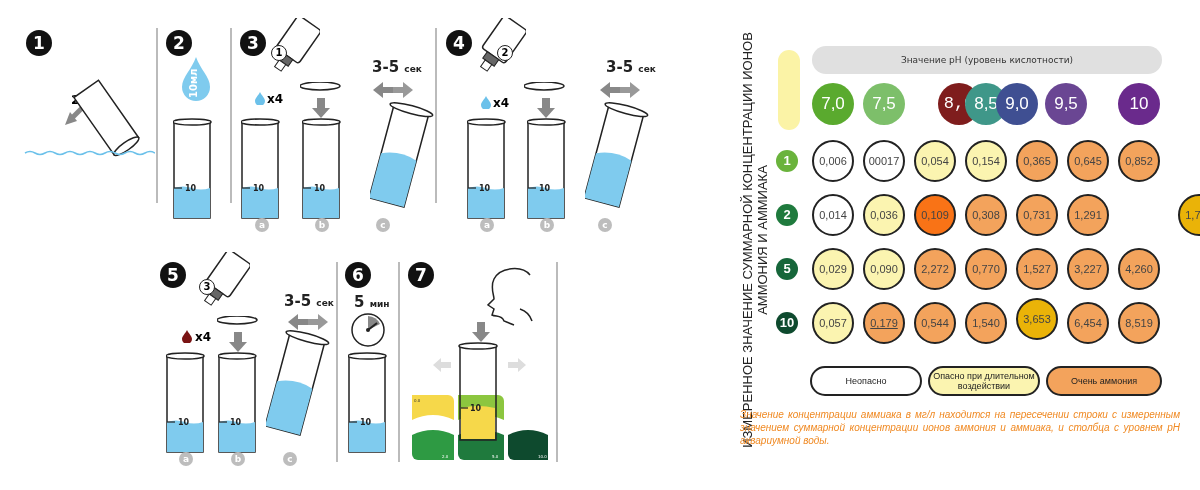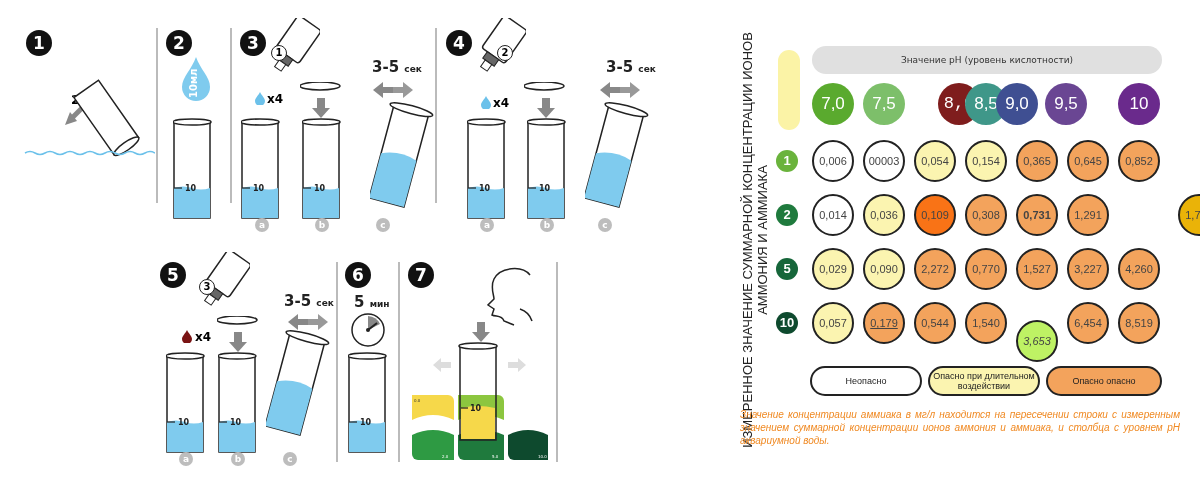--- a/index.html
+++ b/index.html
@@ -243,50 +243,50 @@
       <div class="ph-circ" style="left: 863px; top: 83px; background: rgb(125, 191, 106);">7,5</div>
       <div class="ph-circ" style="left: 938px; top: 83px; background: #7f1d1d; font-family: Liberation Mono, monospace;">8,0</div>
       <div class="ph-circ" style="left: 965px; top: 83px; background: rgb(63, 151, 137);">8,5</div>
       <div class="ph-circ" style="left: 996px; top: 83px; background: rgb(63, 79, 146);">9,0</div>
       <div class="ph-circ" style="left: 1045px; top: 83px; background: rgb(106, 70, 147);">9,5</div>
       <div class="ph-circ" style="left: 1118px; top: 83px; background: rgb(106, 42, 140);">10</div>
     </div>
   <div id="grid">
       <div class="row-badge" style="left: 776px; top: 150px; background: rgb(106, 179, 60);">1</div>
       <div class="cell" style="left: 812px; top: 140px; background: rgb(255, 255, 255);">0,006</div>
-      <div class="cell" style="left: 863px; top: 140px; background: rgb(255, 255, 255);">00003</div>
+      <div class="cell" style="left: 863px; top: 140px; background: rgb(255, 255, 255);">00017</div>
       <div class="cell" style="left: 914px; top: 140px; background: rgb(251, 244, 176);">0,054</div>
       <div class="cell" style="left: 965px; top: 140px; background: rgb(251, 244, 176);">0,154</div>
       <div class="cell" style="left: 1016px; top: 140px; background: rgb(243, 163, 92);">0,365</div>
       <div class="cell" style="left: 1067px; top: 140px; background: rgb(243, 163, 92);">0,645</div>
       <div class="cell" style="left: 1118px; top: 140px; background: rgb(243, 163, 92);">0,852</div>
       <div class="row-badge" style="left: 776px; top: 204px; background: rgb(31, 122, 61);">2</div>
       <div class="cell" style="left: 812px; top: 194px; background: rgb(255, 255, 255);">0,014</div>
       <div class="cell" style="left: 863px; top: 194px; background: rgb(251, 244, 176);">0,036</div>
       <div class="cell" style="left: 914px; top: 194px; background: #f97316;">0,109</div>
       <div class="cell" style="left: 965px; top: 194px; background: rgb(243, 163, 92);">0,308</div>
-      <div class="cell" style="left: 1016px; top: 194px; background: rgb(243, 163, 92); font-weight: bold;">0,731</div>
+      <div class="cell" style="left: 1016px; top: 194px; background: rgb(243, 163, 92);">0,731</div>
       <div class="cell" style="left: 1067px; top: 194px; background: rgb(243, 163, 92);">1,291</div>
       <div class="cell" style="left: 1178px; top: 194px; background: #eab308;">1,704</div>
       <div class="row-badge" style="left: 776px; top: 258px; background: rgb(22, 102, 58);">5</div>
       <div class="cell" style="left: 812px; top: 248px; background: rgb(251, 244, 176);">0,029</div>
       <div class="cell" style="left: 863px; top: 248px; background: rgb(251, 244, 176);">0,090</div>
       <div class="cell" style="left: 914px; top: 248px; background: rgb(243, 163, 92);">2,272</div>
       <div class="cell" style="left: 965px; top: 248px; background: rgb(243, 163, 92);">0,770</div>
       <div class="cell" style="left: 1016px; top: 248px; background: rgb(243, 163, 92);">1,527</div>
       <div class="cell" style="left: 1067px; top: 248px; background: rgb(243, 163, 92);">3,227</div>
       <div class="cell" style="left: 1118px; top: 248px; background: rgb(243, 163, 92);">4,260</div>
       <div class="row-badge" style="left: 776px; top: 312px; background: rgb(14, 74, 46);">10</div>
       <div class="cell" style="left: 812px; top: 302px; background: rgb(251, 244, 176);">0,057</div>
       <div class="cell" style="left: 863px; top: 302px; background: rgb(243, 163, 92); text-decoration: underline;">0,179</div>
       <div class="cell" style="left: 914px; top: 302px; background: rgb(243, 163, 92);">0,544</div>
       <div class="cell" style="left: 965px; top: 302px; background: rgb(243, 163, 92);">1,540</div>
-      <div class="cell" style="left: 1016px; top: 320px; background: #bef264; font-style: italic;">3,653</div>
+      <div class="cell" style="left: 1016px; top: 298px; background: #eab308;">3,653</div>
       <div class="cell" style="left: 1067px; top: 302px; background: rgb(243, 163, 92);">6,454</div>
       <div class="cell" style="left: 1118px; top: 302px; background: rgb(243, 163, 92);">8,519</div>
     </div>
   <div id="legend">
       <div class="legend-pill" style="left: 810px; top: 366px; width: 112px; background: rgb(255, 255, 255);">Неопасно</div>
       <div class="legend-pill" style="left: 928px; top: 366px; width: 112px; background: rgb(251, 244, 176);">Опасно при длительном воздействии</div>
-      <div class="legend-pill" style="left: 1046px; top: 366px; width: 116px; background: rgb(243, 163, 92);">Опасно опасно</div>
+      <div class="legend-pill" style="left: 1046px; top: 366px; width: 116px; background: rgb(243, 163, 92);">Очень аммония</div>
     </div>
   <div class="note">Значение концентрации аммиака в мг/л находится на пересечении строки с измеренным значением суммарной концентрации ионов аммония и аммиака, и столбца с уровнем pH аквариумной воды.</div>
 </div>
 
 </body></html>

